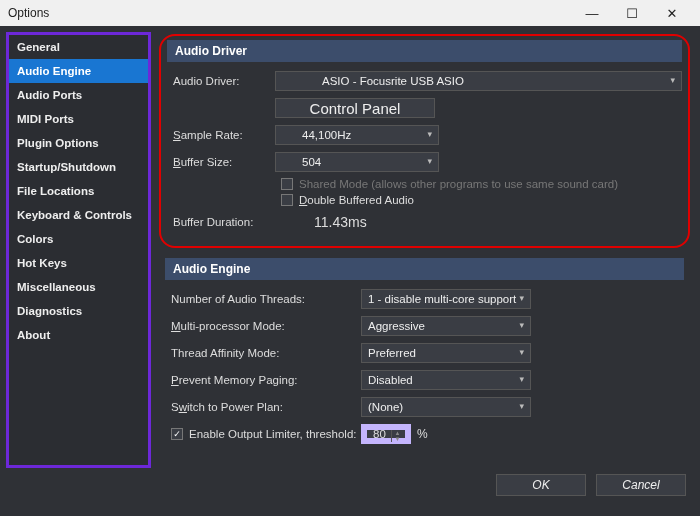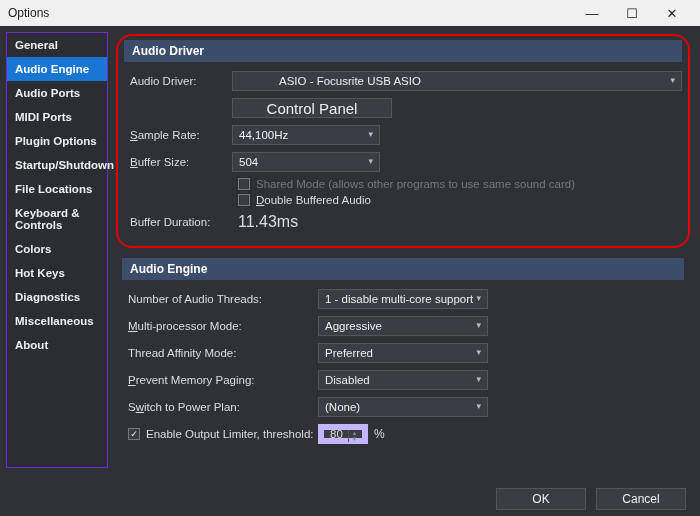--- a/index.html
+++ b/index.html
@@ -1,48 +1,48 @@
 <!DOCTYPE html>
 <html><head>
 <meta charset="utf-8">
 <style>
   * { box-sizing: border-box; margin: 0; padding: 0; font-family: "Segoe UI", Arial, sans-serif; }
   body { background: #2f3136; width: 700px; height: 516px; overflow: hidden; color: #ddd; font-size: 12px; }
   .titlebar { background: #f0f0f0; height: 26px; display: flex; align-items: center; padding: 0 8px; color: #222; }
   .titlebar .title { flex: 1; font-size: 12px; }
   .winbtn { width: 40px; text-align: center; font-size: 13px; color: #222; }
   .content { display: flex; height: 448px; padding: 6px; gap: 6px; }
-  .sidebar { width: 102px; border: 1px solid #6d28d9; background: #2b2d32; }
+  .sidebar { width: 145px; border: 3px solid #6d28d9; background: #2b2d32; }
   .nav-item { padding: 6px 8px; font-size: 11.5px; color: #eee; cursor: pointer; font-weight: bold; }
   .nav-item.selected { background: #1976d2; color: #fff; }
   .main { flex: 1; position: relative; padding: 2px 4px 2px 2px; }
   .redbox { border: 2px solid #e00000; border-radius: 16px; padding: 4px 6px 8px 6px; margin-bottom: 10px; }
   .section-header { background: #3c4d6b; color: #fff; font-weight: bold; padding: 4px 8px; font-size: 12px; margin-bottom: 8px; }
   .row { display: flex; align-items: center; margin: 5px 0; min-height: 22px; }
   .label { width: 108px; padding-left: 6px; font-size: 11.5px; color: #ddd; }
   .label.wide { width: 196px; }
   .combo { background: #3a3d44; border: 1px solid #555; height: 20px; display: flex; align-items: center; position: relative; color: #eee; font-size: 11.5px; }
   .combo.centered { justify-content: flex-start; padding-left: 40px; }
   .combo .txt { padding: 0 6px; }
   .combo.main-driver { flex: 1; }
   .combo .caret { position: absolute; right: 6px; top: 3px; font-size: 9px; color: #bbb; }
   .btn { background: #3a3d44; border: 1px solid #555; height: 20px; display: flex; align-items: center; justify-content: center; color: #eee; font-size: 15px; }
   .btn.panel { width: 160px; }
-  .combo.small { width: 148px; }
+  .combo.small { width: 164px; padding-left: 20px; }
   .checkbox-row { display: flex; align-items: center; gap: 6px; padding-left: 114px; margin: 4px 0; font-size: 11.5px; }
   .checkbox-row.wide { padding-left: 4px; }
   .chk { width: 12px; height: 12px; border: 1px solid #777; background: #3a3d44; display: inline-flex; align-items: center; justify-content: center; font-size: 9px; color: #fff; }
   .muted { color: #777; }
-  .val { padding-left: 6px; font-size: 16px; }
+  .val { padding-left: 6px; font-size: 14px; margin-left: 33px; }
   .engine-section { padding: 0 6px; }
   .spin { background: #3a3d44; border: 6px solid #c4b5fd; height: 20px; width: 50px; display: flex; align-items: center; position: relative; }
   .spin .txt { padding: 0 6px; font-size: 11.5px; }
   .spin .arrows { position: absolute; right: 2px; top: 0; bottom: 0; width: 12px; display: flex; flex-direction: column; }
   .spin .arrows span { flex:1; font-size: 6px; color:#888; display:flex; align-items:center; justify-content:center; border-left:1px solid #555;}
-  .footer { height: 36px; display: flex; justify-content: flex-end; align-items: flex-end; gap: 10px; padding: 0 14px; }
+  .footer { height: 36px; display: flex; justify-content: flex-end; align-items: flex-start; gap: 10px; padding: 0 14px; font-style: italic; }
   .footbtn { width: 90px; height: 22px; background: #3a3d44; border: 1px solid #555; display: flex; align-items: center; justify-content: center; font-size: 12px; color: #eee; }
   .underline-first::first-letter { text-decoration: underline; }
   .combo.engine { width: 170px; }
 </style>
 </head>
 <body>
 
 <div class="titlebar">
   <span class="title">Options</span>
   <span class="winbtn">—</span>
@@ -55,22 +55,22 @@
     <div class="nav-item">General</div>
     <div class="nav-item selected">Audio Engine</div>
     <div class="nav-item">Audio Ports</div>
     <div class="nav-item">MIDI Ports</div>
     <div class="nav-item">Plugin Options</div>
     <div class="nav-item">Startup/Shutdown</div>
     <div class="nav-item">File Locations</div>
     <div class="nav-item">Keyboard &amp; Controls</div>
     <div class="nav-item">Colors</div>
     <div class="nav-item">Hot Keys</div>
+    <div class="nav-item">Miscellaneous</div>
     <div class="nav-item">Diagnostics</div>
-    <div class="nav-item">Miscellaneous</div>
     <div class="nav-item">About</div>
   </div>
 
   <div class="main">
 
     <div class="redbox">
       <div class="section-header">Audio Driver</div>
 
       <div class="row">
         <div class="label">Audio Driver:</div>

